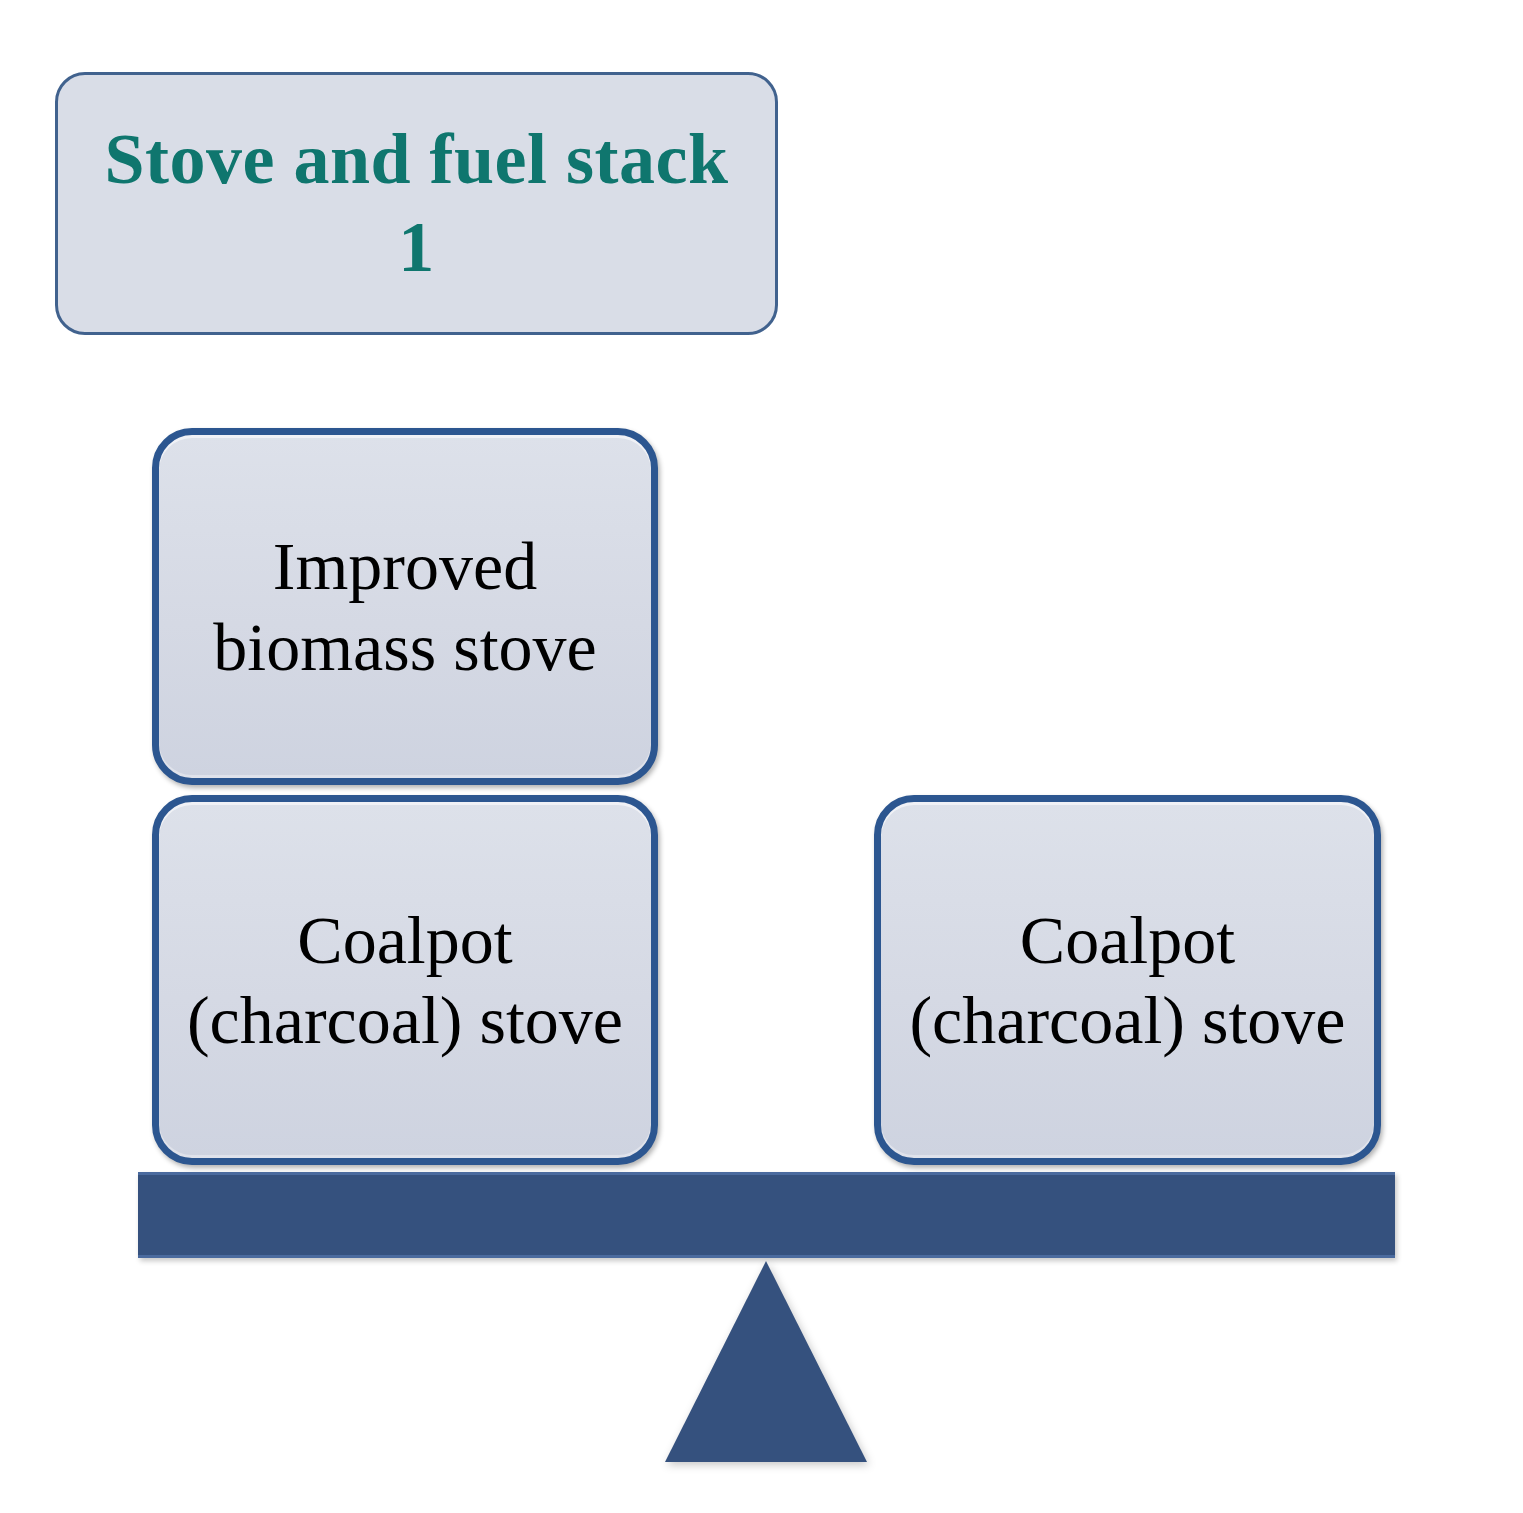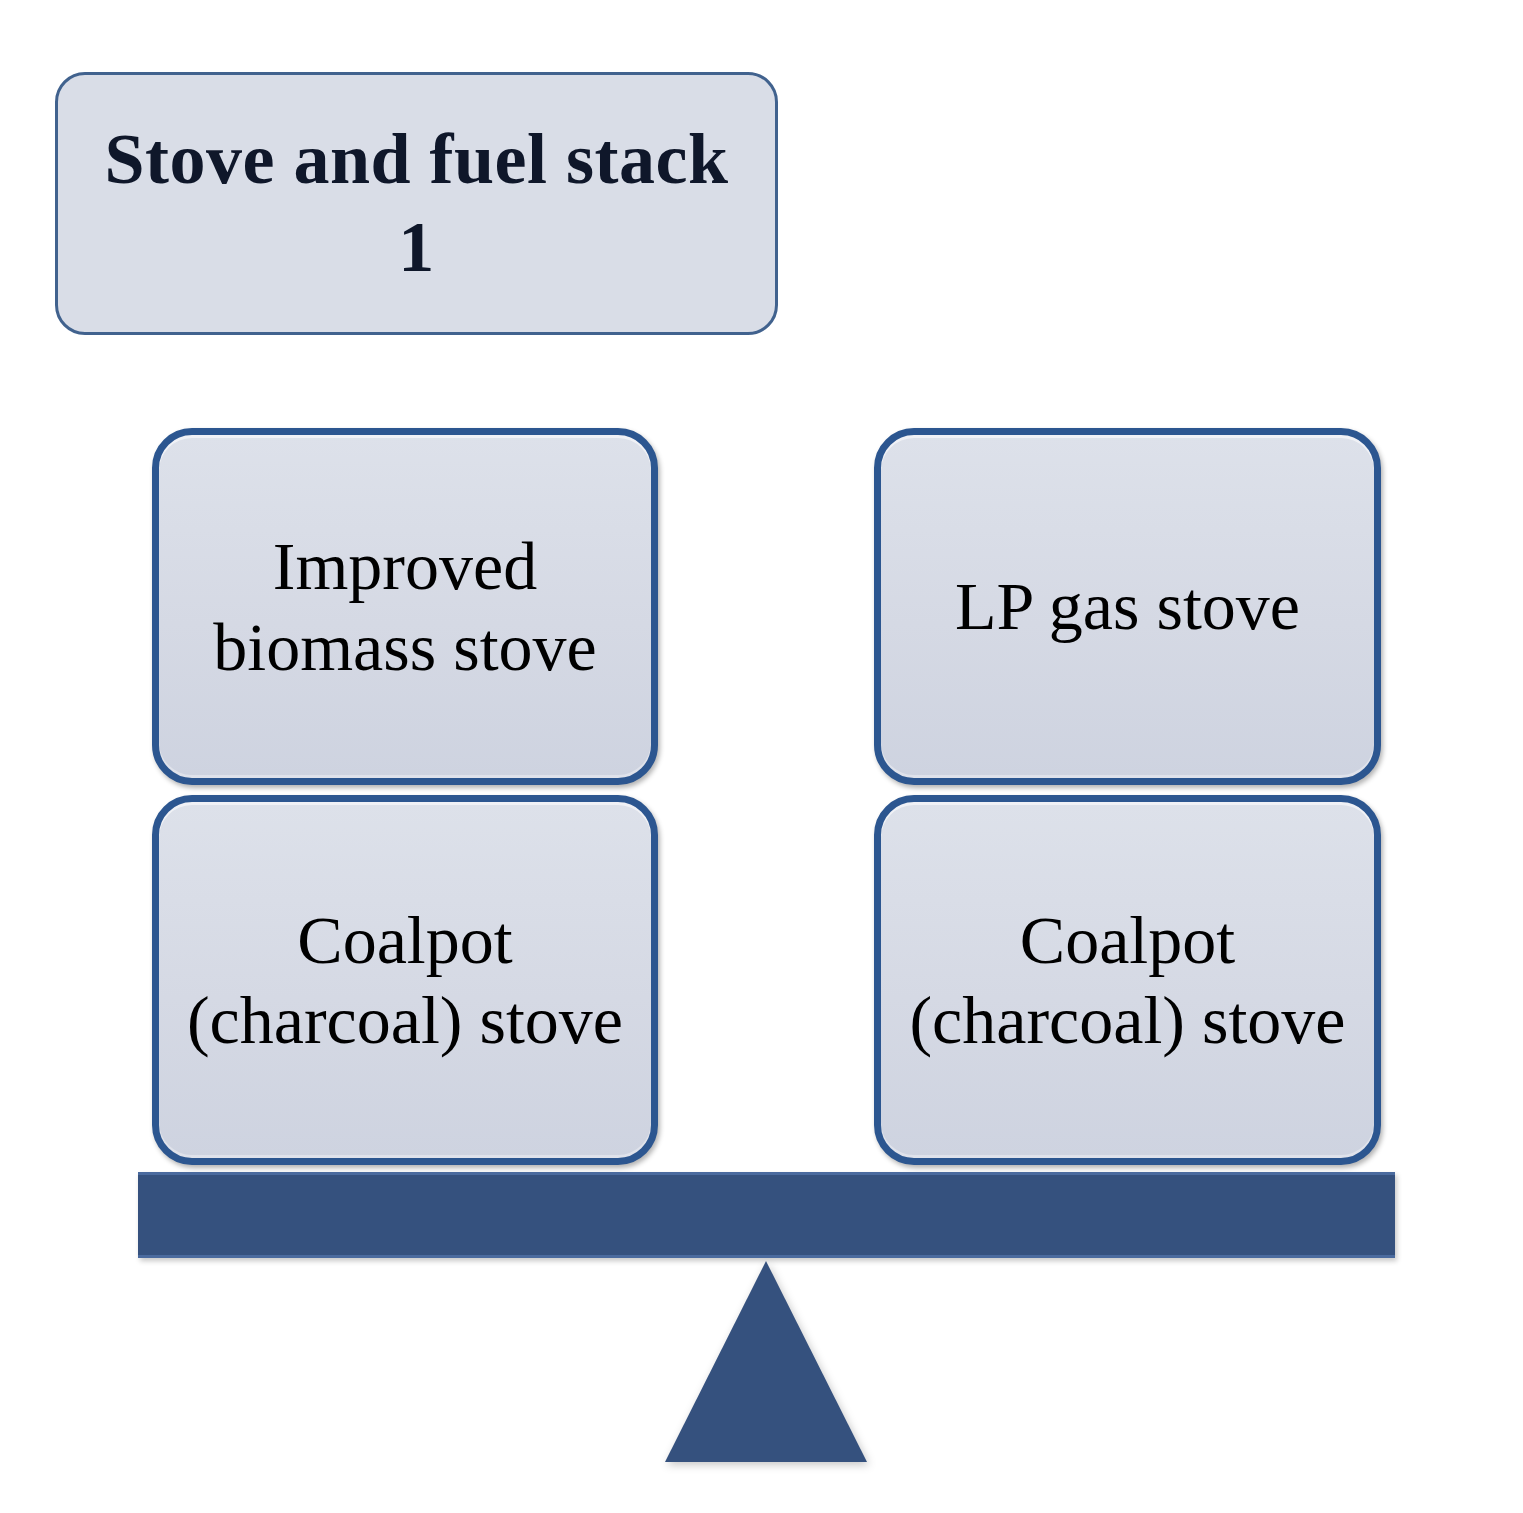--- a/index.html
+++ b/index.html
@@ -29,21 +29,21 @@
     display: flex;
     align-items: center;
     justify-content: center;
     text-align: center;
   }
   .header-box .label {
     font-family: "Liberation Serif", "DejaVu Serif", serif;
     font-weight: bold;
     font-size: 72px;
     line-height: 1.22;
-    color: #0f172a;
+    color: #0f766e;
     letter-spacing: 0.5px;
     padding: 0 26px;
   }
 
   #header-box-1 { left: 55px;  top: 72px; width: 723px; height: 263px; }
   #header-box-2 { left: 800px; top: 72px; width: 678px; height: 263px; }
 
   
   .stove-box {
     position: absolute;
@@ -118,23 +118,20 @@
 
 
   <div class="stove-box" id="stove-box-l1">
     <span class="label">Improved biomass stove</span>
   </div>
 
   <div class="stove-box" id="stove-box-l2">
     <span class="label">Coalpot (charcoal) stove</span>
   </div>
 
-  <div class="stove-box" id="stove-box-r1">
-    <span class="label">LP gas stove</span>
-  </div>
 
   <div class="stove-box" id="stove-box-r2">
     <span class="label">Coalpot (charcoal) stove</span>
   </div>
 
   <div id="fulcrum-beam"></div>
   <div id="fulcrum-triangle"></div>
 
 </div>
 

